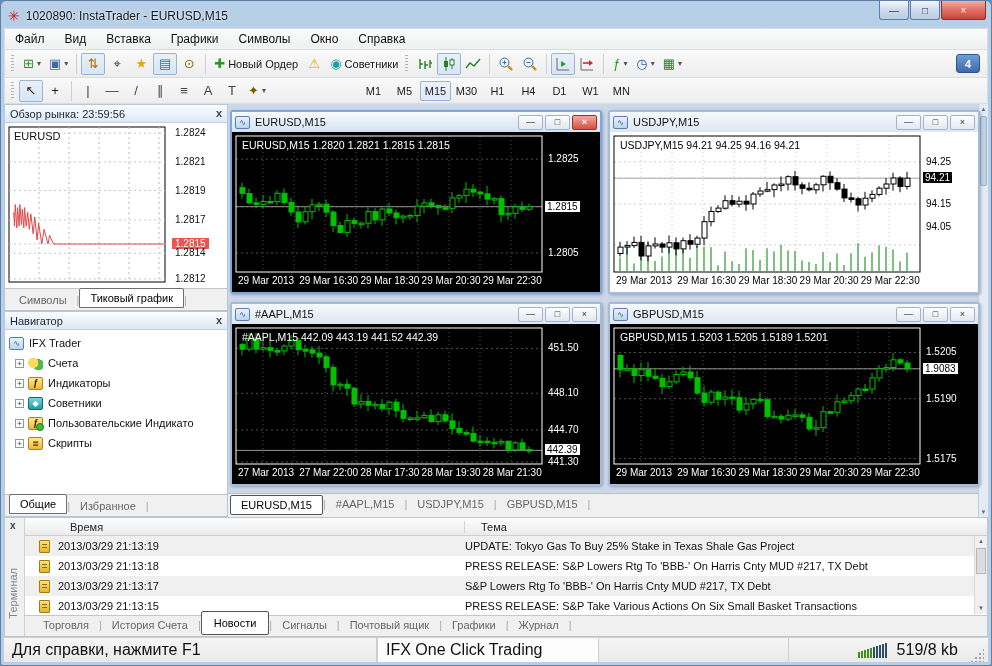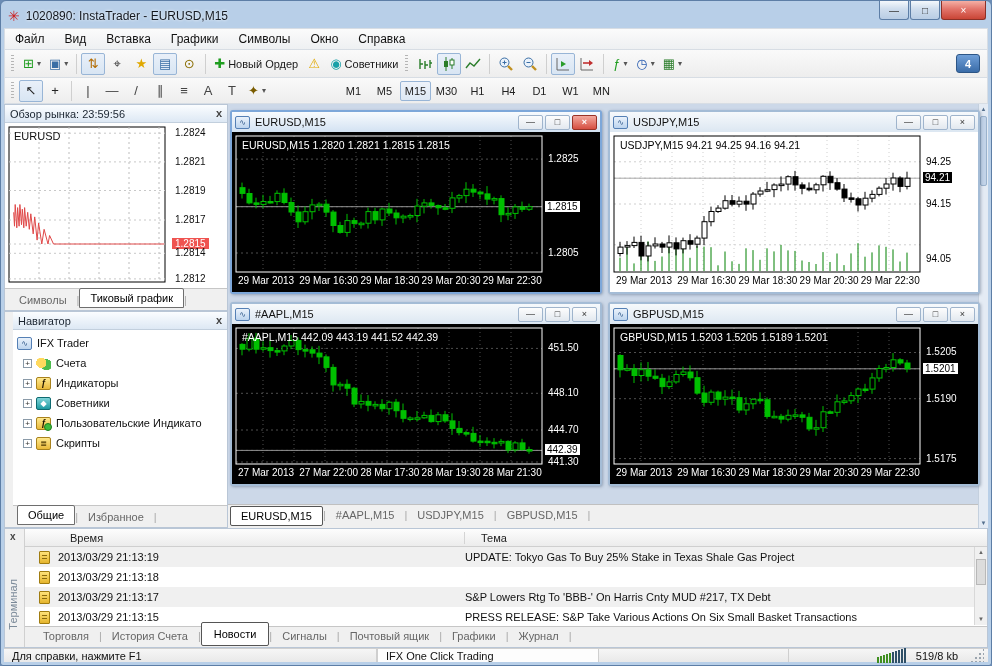--- a/index.html
+++ b/index.html
@@ -117,21 +117,21 @@
   .term-scroll { position:absolute; right:0; top:18px; bottom:22px; width:13px; background:#f0f0f0; border-left:1px solid #d8d8d8; }
   .term-scroll .thumb { position:absolute; left:1px; right:1px; top:12px; height:26px; background:#dcdcdc; border:1px solid #b8b8b8; }
   .term-scroll .arr { position:absolute; left:0; right:0; height:11px; font-size:6px; color:#666; text-align:center; line-height:11px; }
   .term-scroll .arr.down { bottom:0; }
   .term-tabs { height:21px; background:#f0f0f0; border-top:1px solid #c6c6c6; display:flex; align-items:flex-start; padding:1px 4px 0 8px; font-size:11px; color:#666; }
   .ttab { padding:2px 10px; }
   .ttab.active { background:#fff; border:1px solid #555; border-radius:2px; color:#000; margin-top:-6px; padding:5px 12px; }
   .ttab-sep { padding:2px 0; color:#aaa; }
 
   
-  .statusbar { height:14px; display:flex; align-items:center; background:linear-gradient(#f6f6f6,#e9e9e9); border-top:1px solid #cfcfcf; font-size:11px; color:#111; }
+  .statusbar { height:25px; display:flex; align-items:center; background:linear-gradient(#f6f6f6,#e9e9e9); border-top:1px solid #cfcfcf; font-size:16px; color:#111; }
   .sb-cell { height:100%; display:flex; align-items:center; padding:0 8px; border-right:1px solid #cfcfcf; }
   .sb-help { width:373px; }
   .sb-click { width:222px; background:#fdfdfd; border-left:1px solid #cfcfcf; }
   .sb-empty1 { width:190px; }
   .sb-right { flex:1; display:flex; align-items:center; justify-content:flex-end; padding-right:4px; gap:10px; height:100%; }
   .conn-bars { display:flex; align-items:flex-end; gap:1px; height:15px; }
   .conn-bars span { width:2px; display:block; }
   .sb-grip { width:14px; height:14px; margin-left:2px; align-self:flex-end; background-image:radial-gradient(#9aa4ae 1px,transparent 1.2px); background-size:4px 4px; clip-path:polygon(100% 0,100% 100%,0 100%); }
 </style>
 </head>
@@ -308,21 +308,21 @@
             <span style="color: rgb(68, 68, 68);">A</span>
           </div>
           <div class="tb-btn">
             <span style="color: rgb(68, 68, 68);">T</span>
           </div>
           <div class="tb-btn">
             <span style="color: rgb(122, 92, 0);">✦</span>
             <span class="dd">▾</span>
           </div>
         </span>
-      <span id="timeframes" style="display:flex;align-items:center;margin-left:68px;">
+      <span id="timeframes" style="display:flex;align-items:center;margin-left:88px;">
           <div class="tf-btn">M1</div>
           <div class="tf-btn">M5</div>
           <div class="tf-btn pressed">M15</div>
           <div class="tf-btn">M30</div>
           <div class="tf-btn">H1</div>
           <div class="tf-btn">H4</div>
           <div class="tf-btn">D1</div>
           <div class="tf-btn">W1</div>
           <div class="tf-btn">MN</div>
         </span>
@@ -363,21 +363,21 @@
               <span class="mw-label" style="top: 149.9px;">1.2812</span>
             </div>
           <div class="panel-tabs" id="mw-tabs">
               <span class="ptab">Символы</span>
               <span class="ptab-sep">|</span>
               <span class="ptab active">Тиковый график</span>
               <span class="ptab-sep">|</span>
             </div>
         </div>
 
-        <div class="panel" style="flex:1;padding-left:8px;">
+        <div class="panel" style="flex:1;">
           <div class="panel-header">
             <span>Навигатор</span>
             <span class="panel-close">x</span>
           </div>
           <div class="nav-tree" id="nav-tree">
               <div class="tree-row">
                 <span class="tico tico-root">∿</span>
                 <span>IFX Trader</span>
               </div>
               <div class="tree-row">
@@ -704,21 +704,21 @@
                 <rect x="288" y="46.0" width="5" height="8.4" fill="#000000" stroke="#000000"></rect>
                 <line x1="297" y1="139" x2="297" y2="120.6" stroke="#008000"></line>
                 <line x1="297" y1="39.7" x2="297" y2="57.4" stroke="#000000"></line>
                 <rect x="295" y="46.2" width="5" height="8.2" fill="#fff" stroke="#000000"></rect>
                 <rect x="4" y="4" width="306" height="136" fill="none" stroke="#000"></rect>
               </svg>
               <div class="ohlc">USDJPY,M15 94.21 94.25 94.16 94.21</div>
               <span class="px-label" style="top: 23.84px;">94.25</span>
               <span class="px-label boxed inv" style="top: 40.16px;">94.21</span>
               <span class="px-label" style="top: 66px;">94.15</span>
-              <span class="px-label" style="top: 121px;">94.05</span>
+              <span class="px-label" style="top: 89px;">94.05</span>
               <span class="t-label" style="left: 6px; top: 143px;">29 Mar 2013</span>
               <span class="t-label" style="left: 67.2px; top: 143px;">29 Mar 16:30</span>
               <span class="t-label" style="left: 128.4px; top: 143px;">29 Mar 18:30</span>
               <span class="t-label" style="left: 189.6px; top: 143px;">29 Mar 20:30</span>
               <span class="t-label" style="left: 250.8px; top: 143px;">29 Mar 22:30</span>
             </div>
           </div>
           <div class="mdi-window" style="left: 2px; top: 198px;">
             <div class="mdi-title">
               <span class="mdi-ico">∿</span>
@@ -952,21 +952,21 @@
                 <line x1="283" y1="29.1" x2="283" y2="47.6" stroke="#00c000"></line>
                 <rect x="281" y="35.8" width="5" height="7.7" fill="#000" stroke="#00c000"></rect>
                 <line x1="290" y1="34.2" x2="290" y2="41.2" stroke="#00c000"></line>
                 <rect x="288" y="35.8" width="5" height="3.2" fill="#00c000" stroke="#00c000"></rect>
                 <line x1="297" y1="35.9" x2="297" y2="48.4" stroke="#00c000"></line>
                 <rect x="295" y="39.0" width="5" height="5.8" fill="#00c000" stroke="#00c000"></rect>
                 <rect x="4" y="4" width="306" height="136" fill="none" stroke="#fff"></rect>
               </svg>
               <div class="ohlc">GBPUSD,M15 1.5203 1.5205 1.5189 1.5201</div>
               <span class="px-label" style="top: 22.48px;">1.5205</span>
-              <span class="px-label boxed" style="top: 38.8px;">1.5201</span>
+              <span class="px-label boxed" style="top: 38.8px;">1.9083</span>
               <span class="px-label" style="top: 68.72px;">1.5190</span>
               <span class="px-label" style="top: 128.56px;">1.5175</span>
               <span class="t-label" style="left: 6px; top: 143px;">29 Mar 2013</span>
               <span class="t-label" style="left: 67.2px; top: 143px;">29 Mar 16:30</span>
               <span class="t-label" style="left: 128.4px; top: 143px;">29 Mar 18:30</span>
               <span class="t-label" style="left: 189.6px; top: 143px;">29 Mar 20:30</span>
               <span class="t-label" style="left: 250.8px; top: 143px;">29 Mar 22:30</span>
             </div>
           </div>
         </div>
@@ -984,20 +984,21 @@
         </div>
         <div class="news-rows" id="news-rows">
             <div class="news-row">
               <span class="news-ico"></span>
               <span class="news-time">2013/03/29 21:13:19</span>
               <span class="news-topic">UPDATE: Tokyo Gas To Buy 25% Stake in Texas Shale Gas Project</span>
             </div>
             <div class="news-row">
               <span class="news-ico"></span>
               <span class="news-time">2013/03/29 21:13:18</span>
+              <span class="news-topic">PRESS RELEASE: S&amp;P Lowers Rtg To 'BBB-' On Harris Cnty MUD #217, TX Debt</span>
             </div>
             <div class="news-row">
               <span class="news-ico"></span>
               <span class="news-time">2013/03/29 21:13:17</span>
               <span class="news-topic">S&amp;P Lowers Rtg To 'BBB-' On Harris Cnty MUD #217, TX Debt</span>
             </div>
             <div class="news-row">
               <span class="news-ico"></span>
               <span class="news-time">2013/03/29 21:13:15</span>
               <span class="news-topic">PRESS RELEASE: S&amp;P Take Various Actions On Six Small Basket Transactions</span>

